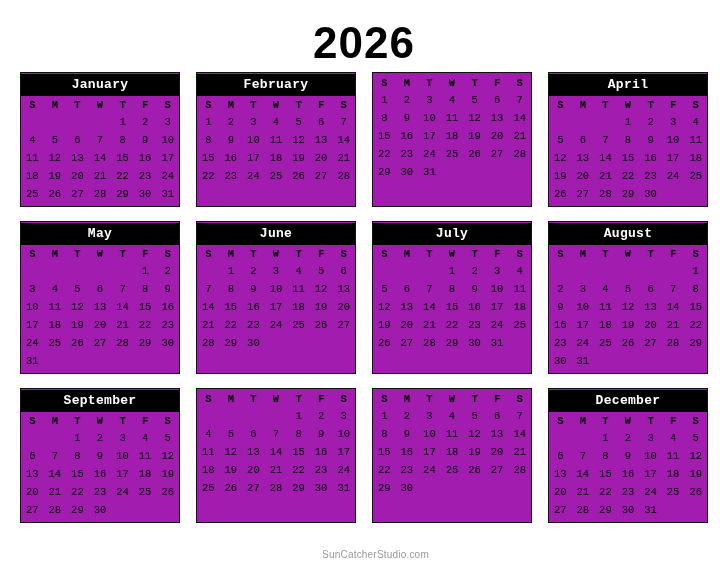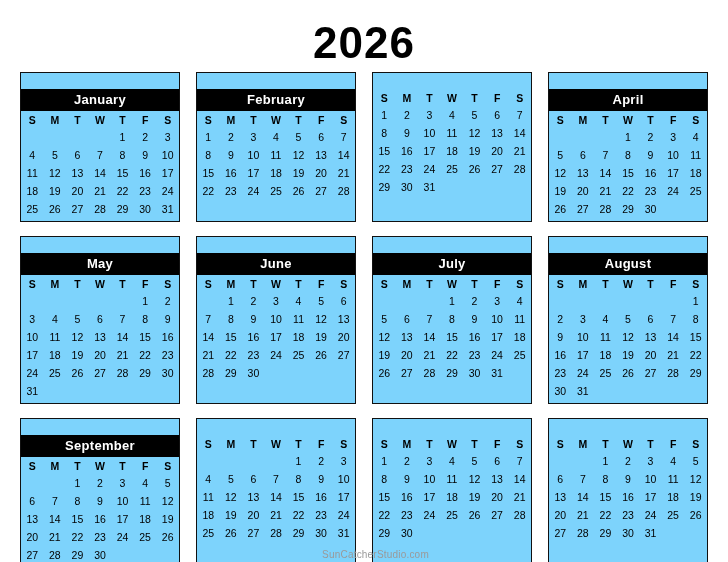--- a/index.html
+++ b/index.html
@@ -34,22 +34,23 @@
     display: grid;
     grid-template-columns: repeat(4, 1fr);
     column-gap: 16px;
     row-gap: 14px;
     padding: 0 20px;
     box-sizing: border-box;
   }
   .month {
     border: 1px solid #111111;
     box-sizing: border-box;
-    background: #7dd3fc;
-    padding: 16px 0 3px 0;
+    background: #a21caf;
+    padding: 1px 0 3px 0;
+    font-family: Liberation Mono, monospace;
   }
   .month-name {
     background: #000000;
     color: #ffffff;
     text-align: center;
     font-size: 13px;
     font-weight: bold;
     padding: 3px 0 4px 0;
     letter-spacing: 0.3px;
   }
@@ -787,20 +788,21 @@
               <td class="empty"></td>
               <td class="empty"></td>
               <td class="empty"></td>
               <td class="empty"></td>
               <td class="empty"></td>
             </tr>
           </tbody>
         </table>
       </div>
       <div class="month">
+        <div class="month-name">December</div>
         <table class="cal">
           <thead>
             <tr>
               <th>S</th>
               <th>M</th>
               <th>T</th>
               <th>W</th>
               <th>T</th>
               <th>F</th>
               <th>S</th>

